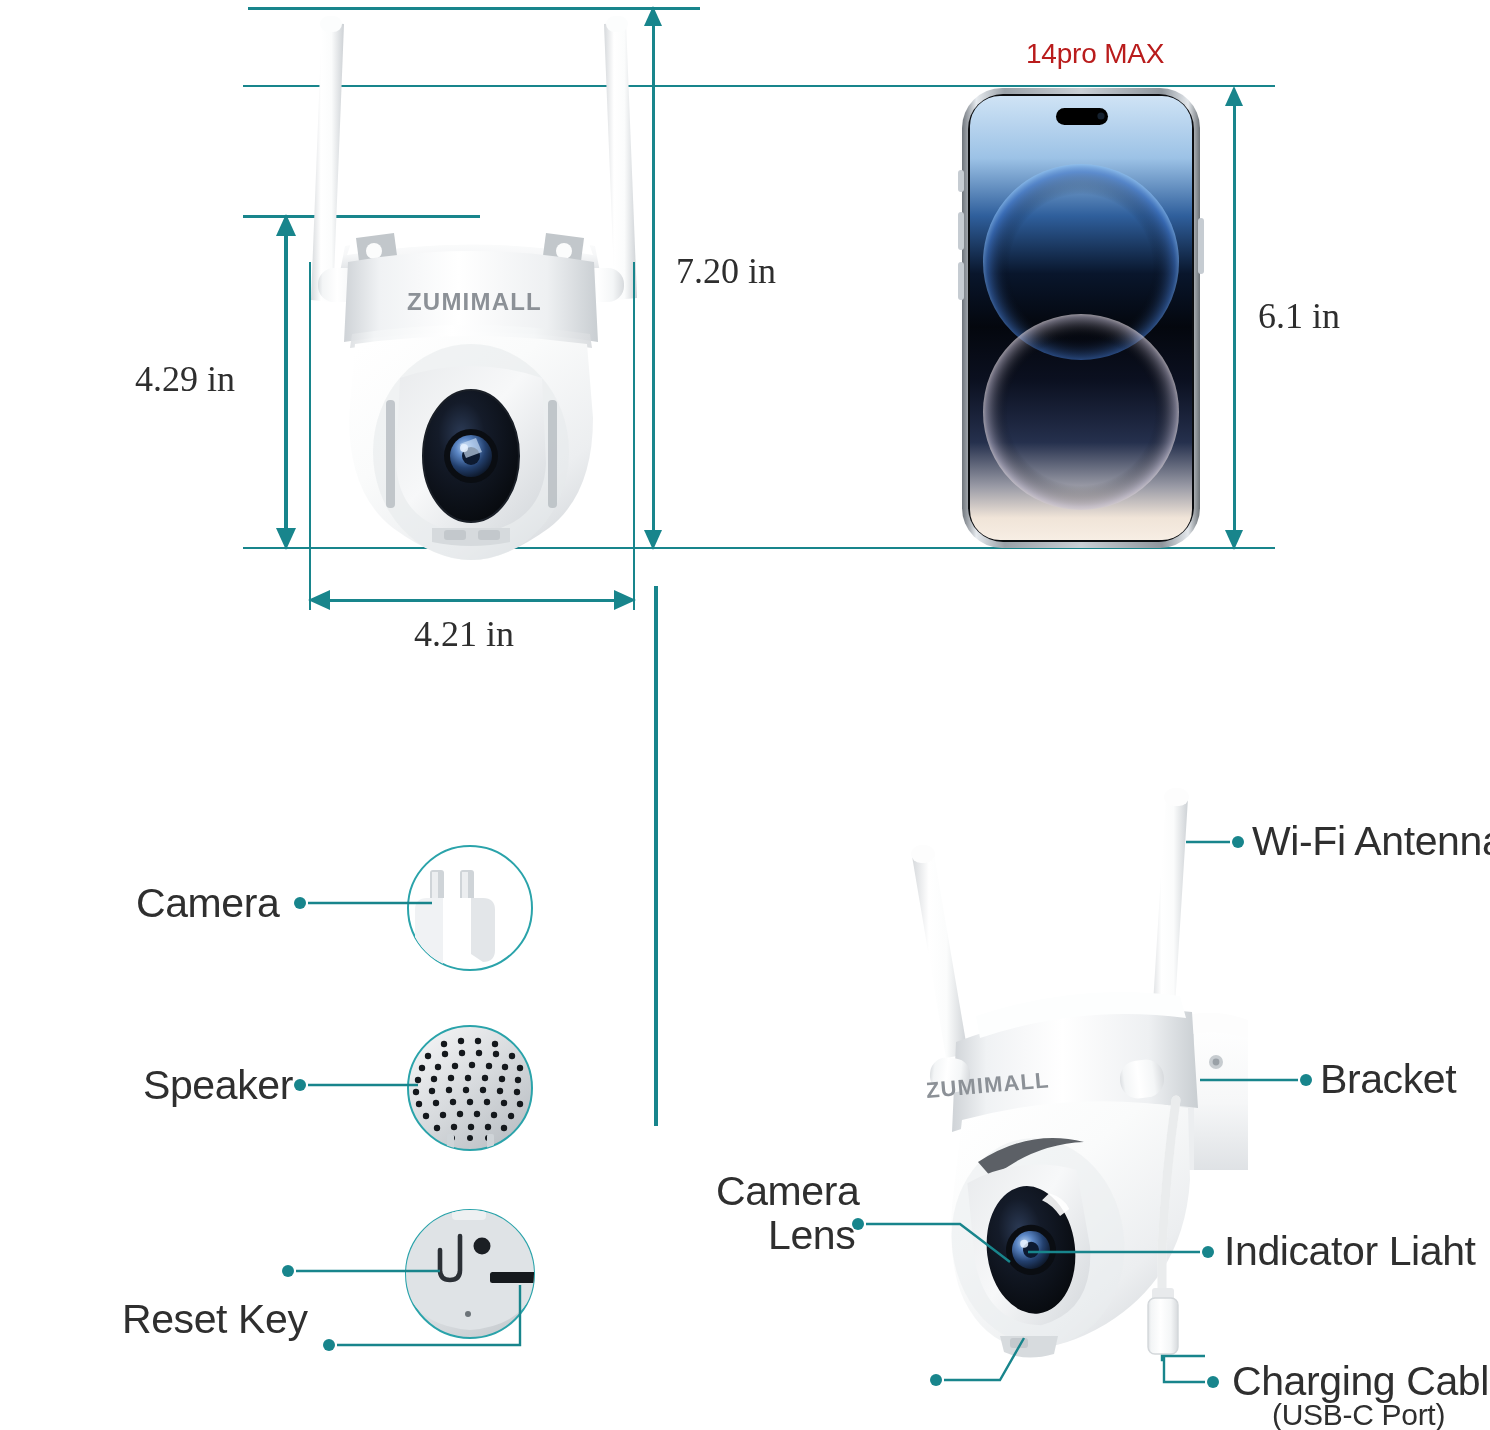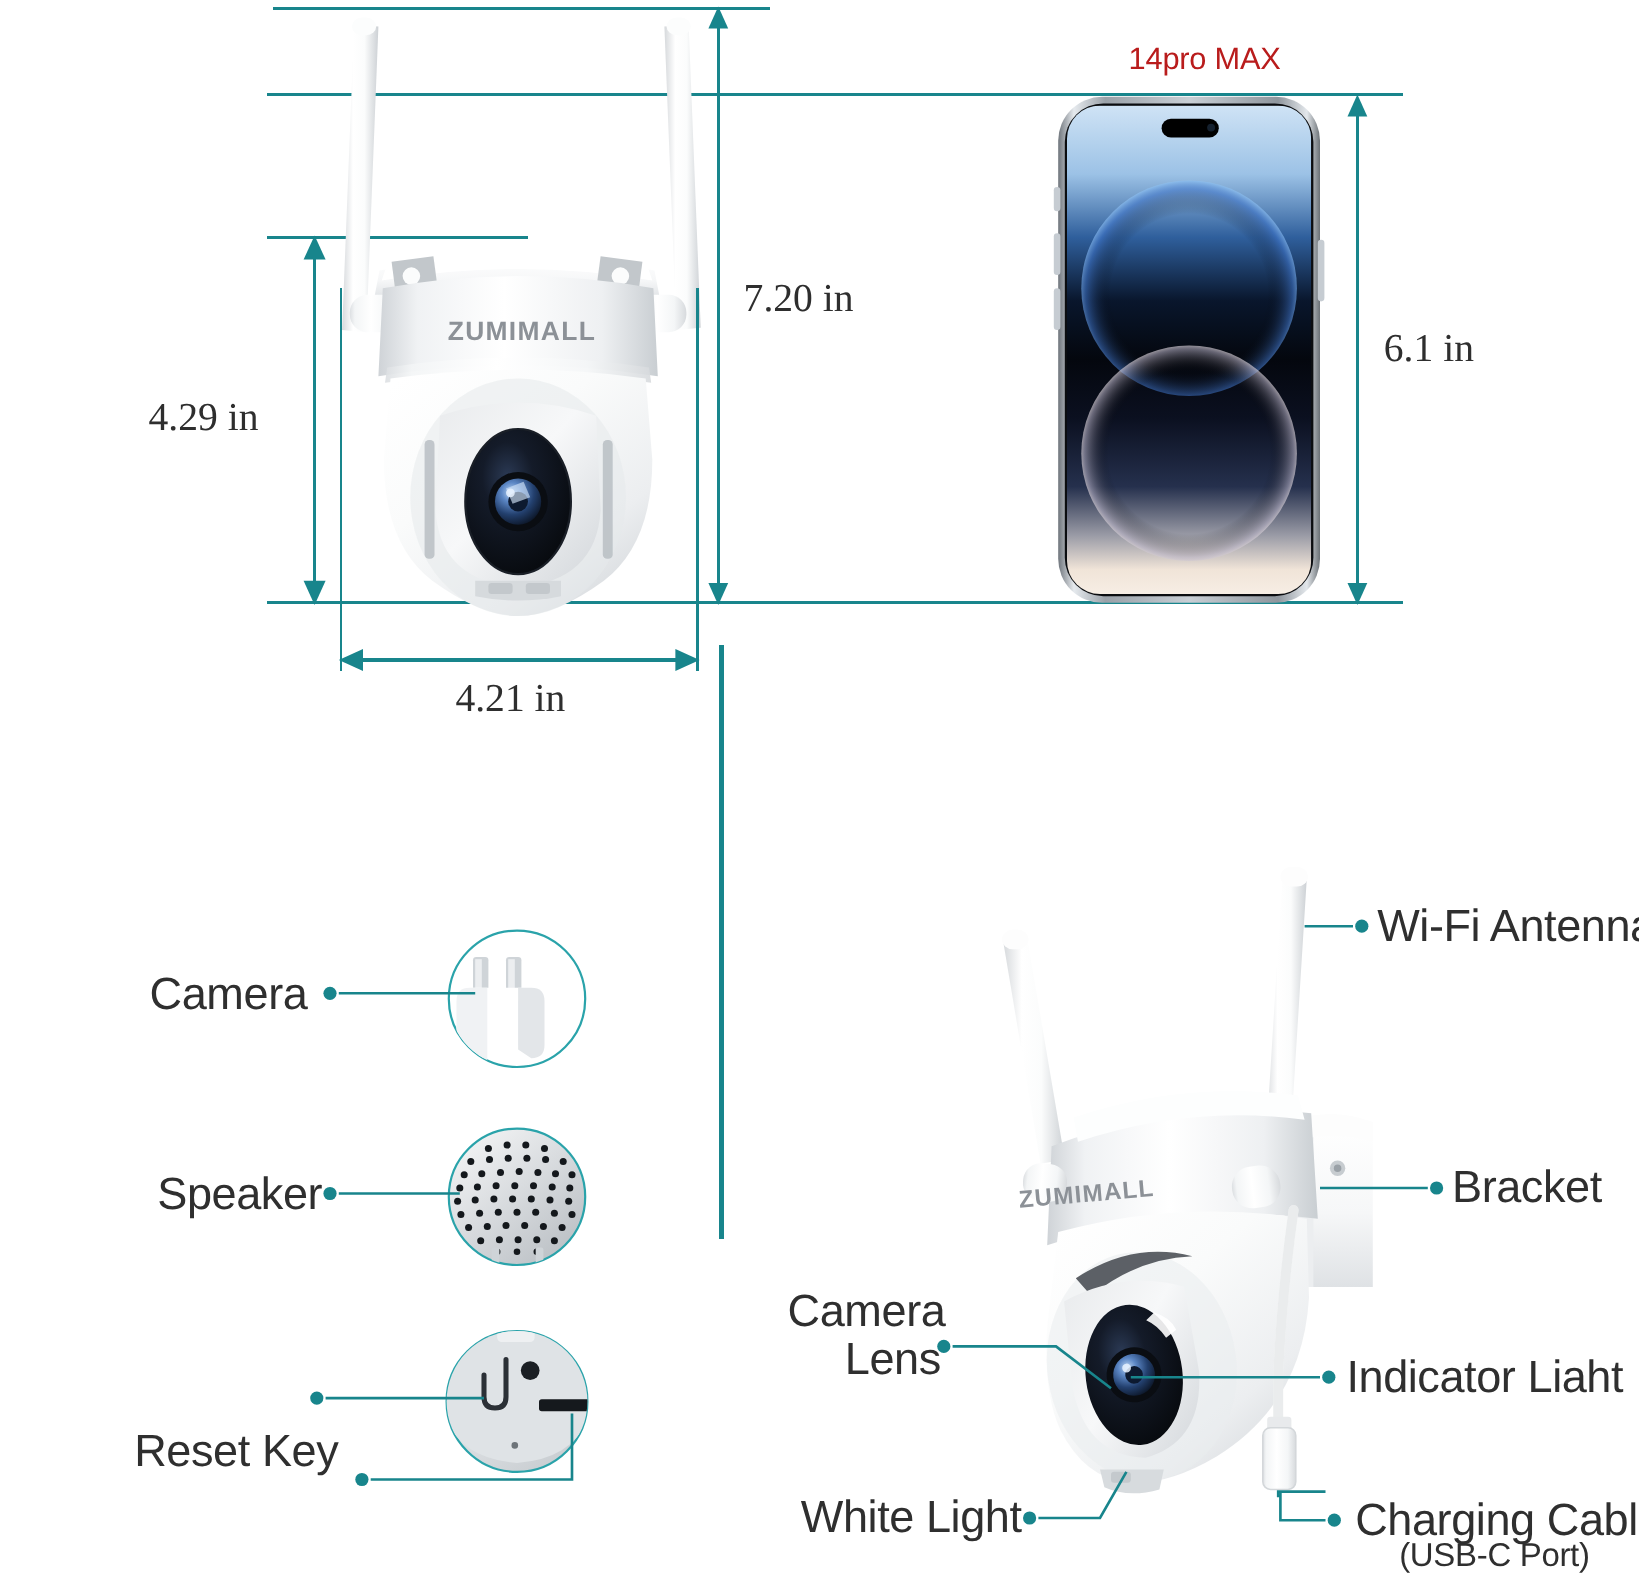--- a/index.html
+++ b/index.html
@@ -451,19 +451,18 @@
   <div class="lbl callout-text" style="left:1252px;top:818px;">Wi-Fi Antenna</div>
 
   <div class="lbl callout-text" style="left:1320px;top:1056px;">Bracket</div>
 
   <div class="lbl callout-text" style="left:1224px;top:1228px;">Indicator Liaht</div>
 
   <div class="lbl callout-text" style="left:716px;top:1168px;">Camera</div>
 
   <div class="lbl callout-text" style="left:768px;top:1212px;text-align:center;">Lens</div>
 
-  <div class="lbl callout-text" style="left:728px;top:1356px;">White Light</div>
 
   <div class="lbl callout-text" style="left:1232px;top:1358px;">Charging Cable</div>
 
   <div class="lbl callout-sub" style="left:1272px;top:1398px;">(USB-C Port)</div>
 
 </div>
 
 </body></html>

